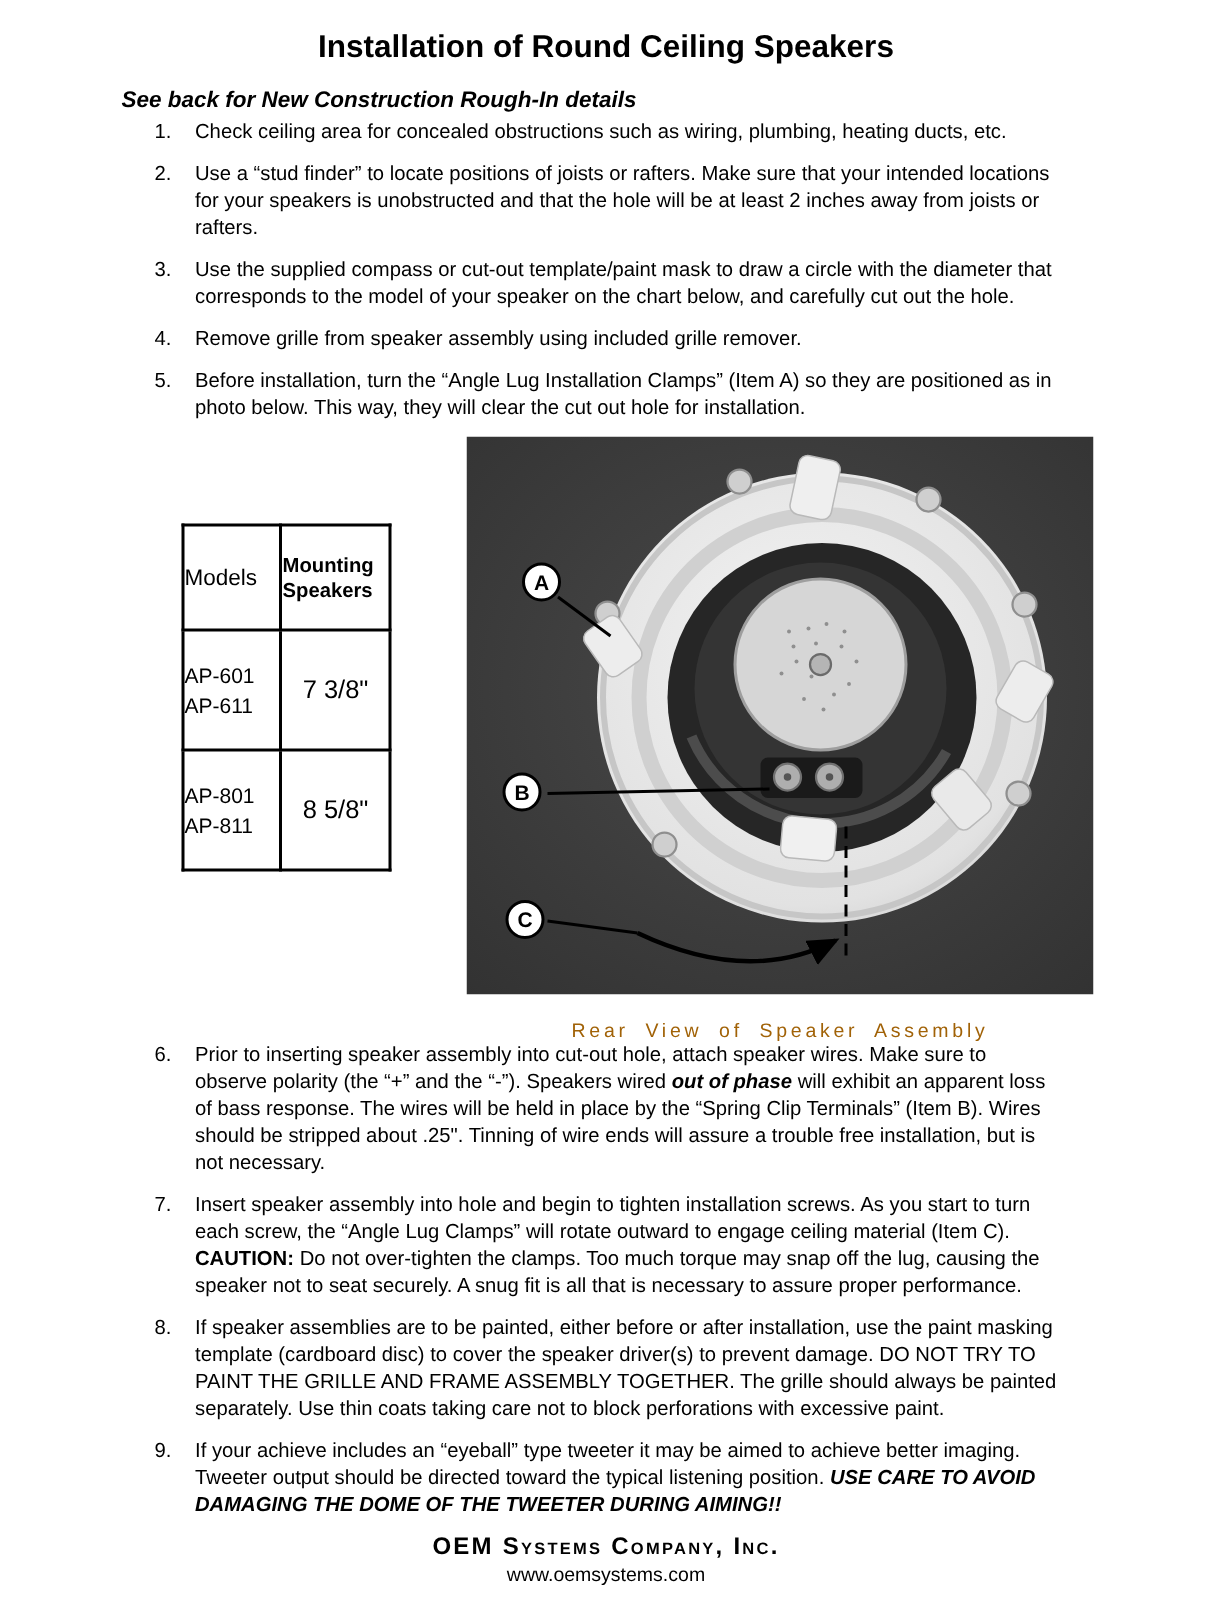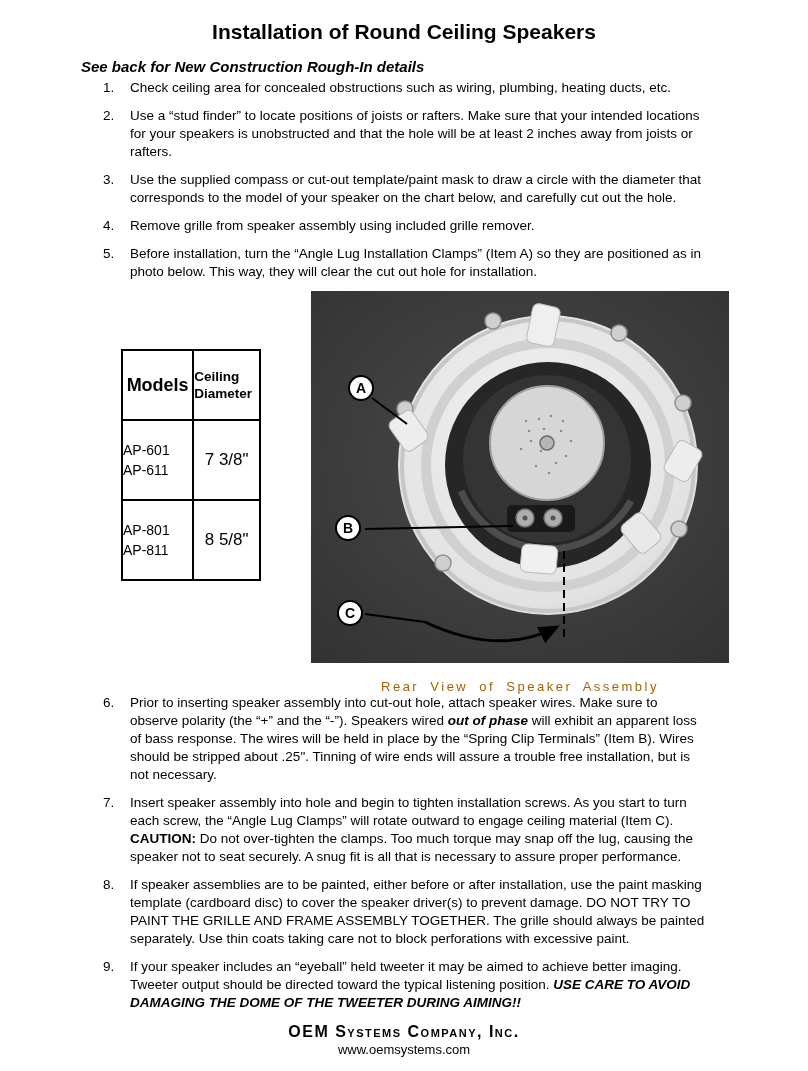--- a/index.html
+++ b/index.html
@@ -18,21 +18,21 @@
   li.step .txt { flex: 1; }
   .it { font-style: italic; font-weight: bold; }
   .bd { font-weight: bold; }
 
   .band { display: flex; align-items: flex-start; margin: 6px 0 0 42px; }
   .table-wrap { margin-top: 58px; }
   table.spec-table { border-collapse: collapse; }
   table.spec-table th, table.spec-table td { border: 2px solid #000; padding: 0; }
   .spec-table tr.hdr { height: 70px; }
   .spec-table tr.data { height: 80px; }
-  th.models-h { width: 104px; font-size: 18px; text-align: center; font-weight: bold; }
+  th.models-h { width: 104px; font-size: 15px; text-align: left; font-weight: normal; }
   th.mount-h { width: 98px; font-size: 13.5px; text-align: left; font-weight: bold; padding: 0 6px 0 10px; line-height: 17px; }
   td.models { padding-left: 13px; font-size: 14px; line-height: 20px; text-align: left; }
   td.diam { font-size: 17px; text-align: center; }
 
   .photo-col { margin-left: 50px; }
   .photo { width: 418px; height: 372px; position: relative; }
   .photo svg { display: block; }
   .callout {
     position: absolute; width: 26px; height: 26px; border: 2px solid #000; border-radius: 50%;
     background: #fff; display: flex; align-items: center; justify-content: center;
@@ -77,21 +77,21 @@
     </li>
   </ol>
 
   <div class="band">
 
     <div class="table-wrap">
       <table class="spec-table">
         <tbody>
             <tr class="hdr">
           <th class="models-h">Models</th>
-          <th class="mount-h">Ceiling Diameter</th>
+          <th class="mount-h">Mounting Speakers</th>
         </tr>
         <tr class="data">
           <td class="models">
             <span>AP-601</span><br>
             <span>AP-611</span>
           </td>
           <td class="diam">7 3/8"</td>
         </tr>
         <tr class="data">
           <td class="models">
@@ -214,21 +214,21 @@
     <li class="step">
       <span class="num">7.</span>
       <span class="txt"><span>Insert speaker assembly into hole and begin to tighten installation screws.  As you start to turn each screw, the “Angle Lug Clamps” will rotate outward to engage ceiling material (Item C).  </span><span class="bd">CAUTION:</span><span>  Do not over-tighten the clamps.  Too much torque may snap off the lug, causing the speaker not to seat securely.  A snug fit is all that is necessary to assure proper performance.</span></span>
     </li>
     <li class="step">
       <span class="num">8.</span>
       <span class="txt">If speaker assemblies are to be painted, either before or after installation, use the paint masking template (cardboard disc) to cover the speaker driver(s) to prevent damage.  DO NOT TRY TO PAINT THE GRILLE AND FRAME ASSEMBLY TOGETHER.  The grille should always be painted separately.  Use thin coats taking care not to block perforations with excessive paint.</span>
     </li>
     <li class="step">
       <span class="num">9.</span>
-      <span class="txt"><span>If your speaker includes an “eyeball” held tweeter it may be aimed to achieve better imaging.  Tweeter output should be directed toward the typical listening position.  </span><span class="it">USE CARE TO AVOID DAMAGING THE DOME OF THE TWEETER DURING AIMING!!</span></span>
+      <span class="txt"><span>If your achieve includes an “eyeball” type tweeter it may be aimed to achieve better imaging.  Tweeter output should be directed toward the typical listening position.  </span><span class="it">USE CARE TO AVOID DAMAGING THE DOME OF THE TWEETER DURING AIMING!!</span></span>
     </li>
   </ol>
 
   <div class="footer">
     <div class="company">OEM Systems Company, Inc.</div>
     <div class="website">www.oemsystems.com</div>
   </div>
 
 </div>
 

